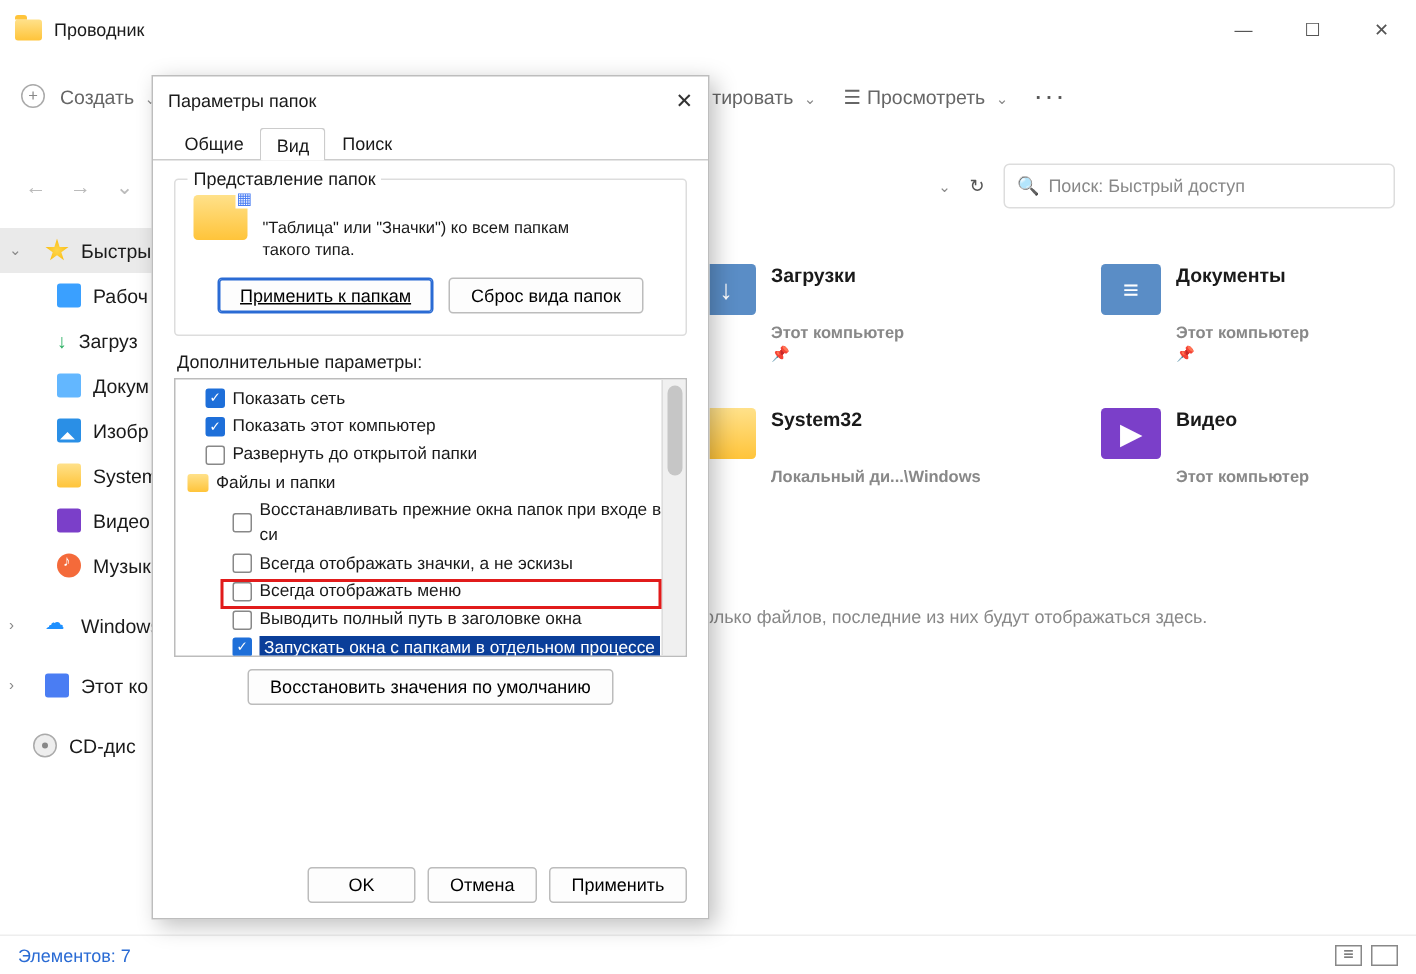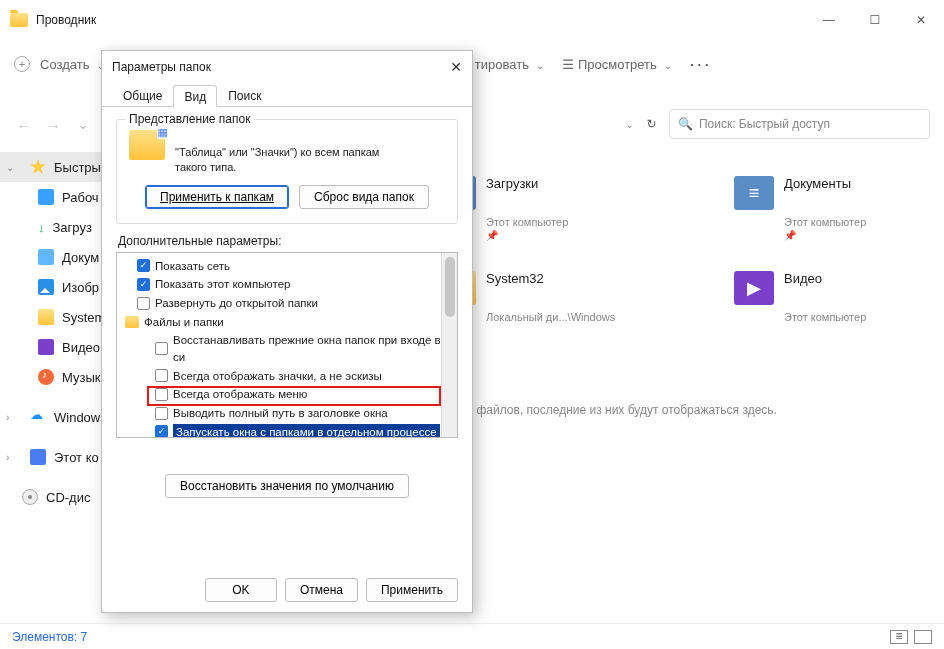--- a/index.html
+++ b/index.html
@@ -40,21 +40,21 @@
   .ico.video { background:#7b3fc9; }
   .ico.music { background:#f46a3a; border-radius:50%; position:relative;}
   .ico.music::after{content:"♪"; color:#fff; font-size:10px; position:absolute; left:4px; top:0;}
   .ico.cloud { background:#fff; position:relative;}
   .ico.cloud::after{content:"☁"; color:#1e90ff; font-size:13px; position:absolute; top:-2px;}
   .ico.pc { background:#4a7df3; }
   .ico.cd { background:#eee; border-radius:50%; border:1px solid #aaa;}
   .ico.cd::after{content:""; position:absolute; width:4px; height:4px; background:#888; border-radius:50%; margin:5px;}
   .ico.net { background:#5fb4e8; }
   .content { flex:1; padding: 30px 20px; position:relative;}
-  .grid-row { display:flex; gap:108px; margin-bottom:30px;}
+  .grid-row { display:flex; gap:80px; margin-bottom:30px;font-weight:bold;}
   .grid-item { display:flex; gap:10px; align-items:flex-start; width:190px;}
   .big-ico { width:40px; height:34px; border-radius:3px; display:flex; align-items:center; justify-content:center; font-size:18px; color:#fff;}
   .big-ico.dl { background:#5a8dc6; }
   .big-ico.doc { background:#5a8dc6; }
   .big-ico.sys { background: linear-gradient(#ffe18a,#ffc43a); }
   .big-ico.vid { background:#7b3fc9; }
   .grid-item .meta { display:flex; flex-direction:column; gap:2px;}
   .grid-item .name { font-size:13px;}
   .grid-item .sub { font-size:11px; color:#888;margin-top:23px;}
   .pin { font-size:10px; color:#888;}
@@ -87,21 +87,21 @@
   .tree-thumb { width:10px; height:60px; background:#c6c6c6; border-radius:5px; margin:4px auto;}
   .tree-item { display:flex; align-items:center; font-size:11.5px; padding:1px 4px 1px 18px; gap:5px; line-height:1.45;}
   .tree-item.l2 { padding-left:36px;}
   .tree-item .cb { width:13px; height:13px; border:1px solid #888; border-radius:2px; display:inline-flex; align-items:center; justify-content:center; flex-shrink:0;}
   .tree-item .cb.checked { background:#1e6fd9; border-color:#1e6fd9; }
   .tree-item .cb.checked::after { content:"✓"; color:#fff; font-size:9px; line-height:1;}
   .tree-item.hl { position:relative; }
   .tree-item.hl .txt { background:#0a3e99; color:#fff; padding:0 3px;}
   .redbox { position:absolute; border:2px solid #e11b1b; pointer-events:none; }
   .tree-item .fico { width:14px; height:12px; background: linear-gradient(#ffe18a,#ffc43a); border-radius:2px; flex-shrink:0;}
-  .restore-row { text-align:center; margin-top:36px;}
+  .restore-row { text-align:center; margin-top:8px;}
   .dlg-footer { position:absolute; bottom:10px; right:14px; display:flex; gap:8px;}
   .dlg-footer .winbutton { min-width:72px;}
   .chevd::after { content:"⌄"; font-size:10px; color:#888; margin-left:3px;}
 </style>
 </head>
 <body>
 
 <div class="titlebar">
   <span class="folder-ico"></span>
   <span class="titlebar-txt">Проводник</span>

